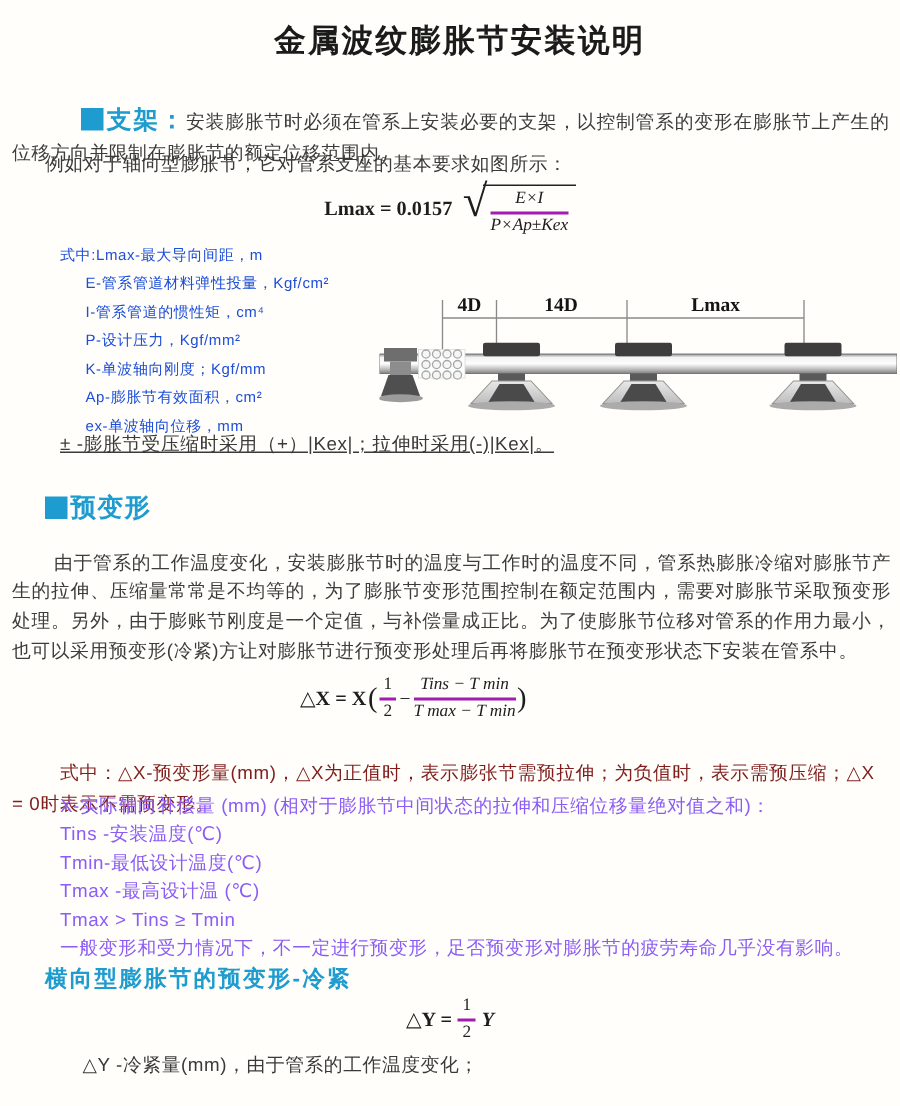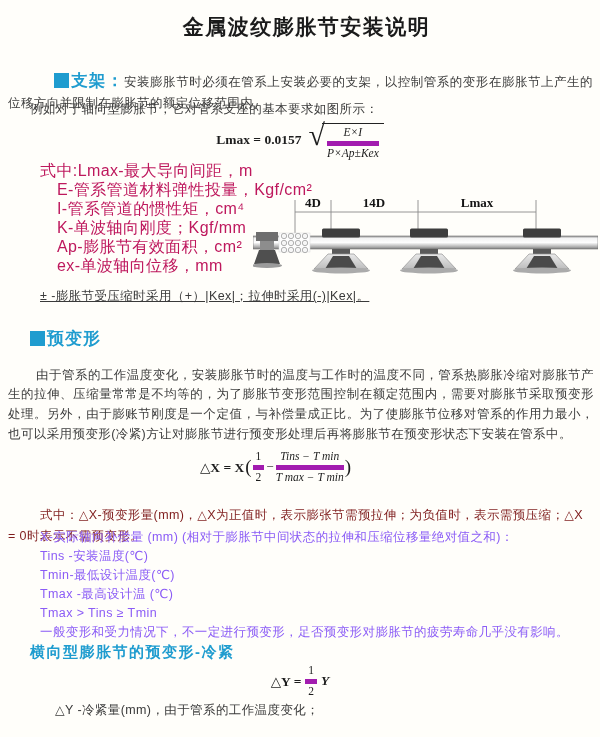--- a/index.html
+++ b/index.html
@@ -29,29 +29,29 @@
 
   
   .formula { display:flex; justify-content:center; align-items:center;
              font-family:"Liberation Serif","DejaVu Serif",serif; color:#1d1d1d; }
   .b-flmax { top:120px; left:0; width:600px; }
   .f-bold { font-weight:700; font-size:13.5px; }
   .sqrt { display:inline-flex; align-items:flex-start; margin-left:7px; }
   .radical { font-size:30px; line-height:30px; font-weight:400; }
   .sqrt-body { border-top:1.6px solid #222; margin-left:-3px; margin-top:3px; padding:2px 5px 0 5px; }
   .frac { display:inline-block; text-align:center; font-size:11.5px; vertical-align:middle; }
-  .frac .fn { display:block; border-bottom:5px solid #a21caf; padding:0 3px 1px 3px; line-height:1.2; }
+  .frac .fn { display:block; border-bottom:2px solid #a21caf; padding:0 3px 1px 3px; line-height:1.2; }
   .frac .fd { display:block; padding-top:1px; line-height:1.2; }
   .frac.italic { font-style:italic; }
   .paren { font-size:19px; font-weight:400; padding:0 1px; }
   .op { font-size:13px; padding:0 2px; }
 
   
   .b-vars { top:161px; left:40px; }
-  .var-line { font-size:16px; line-height:19px; letter-spacing:0.4px; color:#be185d; }
+  .var-line { font-size:10px; line-height:19px; letter-spacing:0.4px; color:#1d4ed8; }
   .var-line.sub { padding-left:17px; }
   .b-pm { top:288px; left:40px; font-size:12.5px; letter-spacing:0.4px;text-decoration:underline; }
   .b-consult { top:309px; left:40px; font-size:12.5px; letter-spacing:0.4px; }
 
   
   .b-diagram { top:192px; left:253px; width:345px; height:94px; }
   .dim-label { font-family:"Liberation Serif","DejaVu Serif",serif; font-size:13px;
                font-weight:700; fill:#141414; }
 
   
@@ -97,20 +97,21 @@
           <span class="fd">P×Ap±Kex</span>
         </span>
       </span>
     </span>
   </div>
 
   <div class="abs b-vars">
     <div class="var-line">式中:Lmax-最大导向间距，m</div>
     <div class="var-line sub">E-管系管道材料弹性投量，Kgf/cm²</div>
     <div class="var-line sub">I-管系管道的惯性矩，cm⁴</div>
+    <div class="var-line sub">P-设计压力，Kgf/mm²</div>
     <div class="var-line sub">K-单波轴向刚度；Kgf/mm</div>
     <div class="var-line sub">Ap-膨胀节有效面积，cm²</div>
     <div class="var-line sub">ex-单波轴向位移，mm</div>
   </div>
   <div class="abs b-pm">± -膨胀节受压缩时采用（+）|Kex|；拉伸时采用(-)|Kex|。</div>
 
   <div class="abs b-diagram">
     <svg width="345" height="94" viewBox="0 0 345 94">
       <defs>
         <linearGradient id="pg" x1="0" y1="0" x2="0" y2="1">

